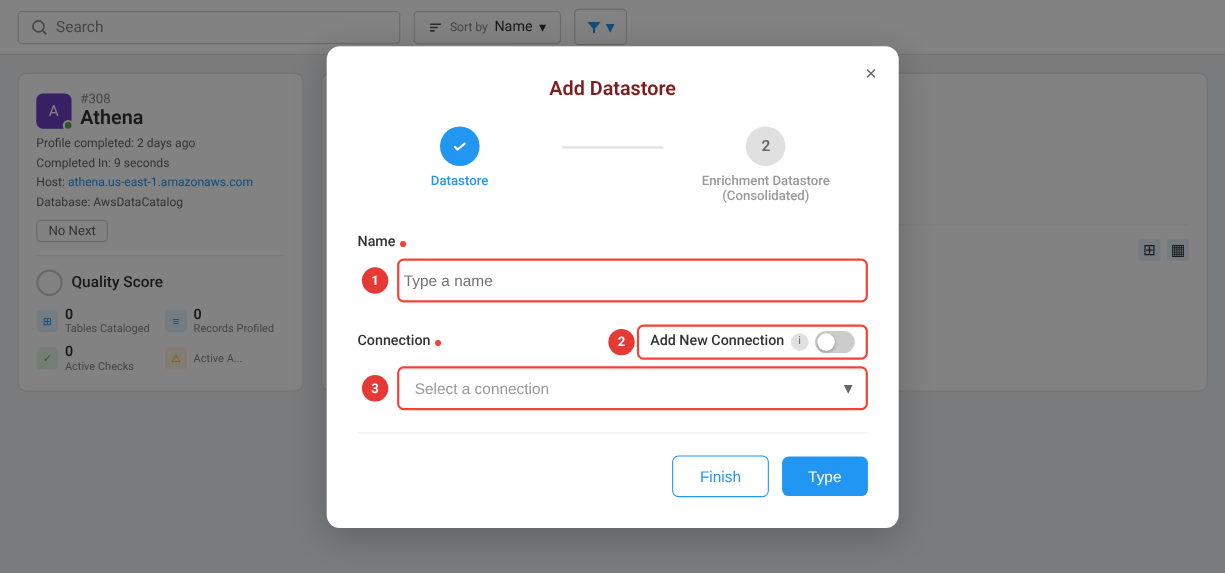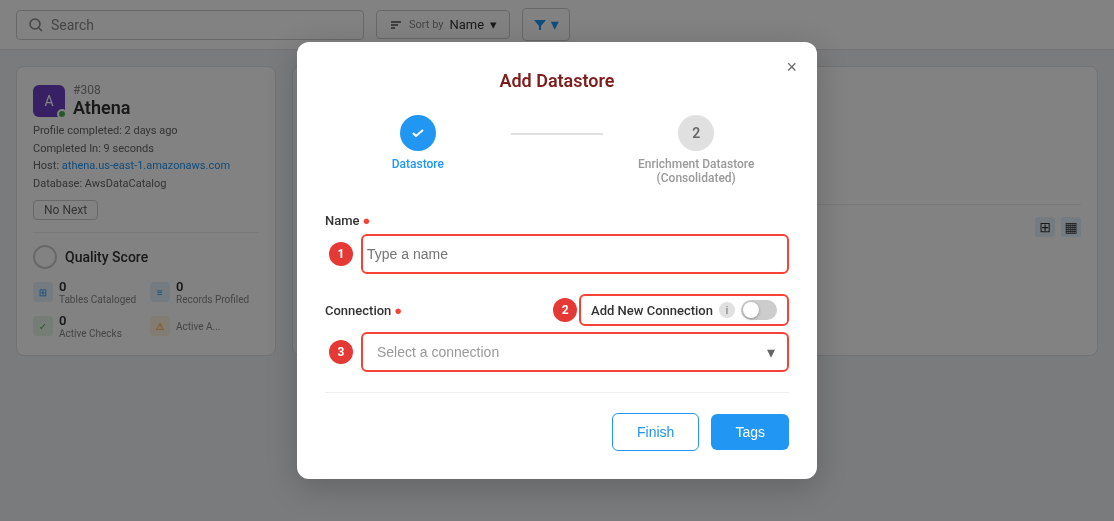--- a/index.html
+++ b/index.html
@@ -693,16 +693,16 @@
           </select>
           <span class="select-arrow">▾</span>
         </div>
       </div>
     </div>
 
     <hr class="divider">
 
     <div class="modal-footer">
       <button class="btn-finish">Finish</button>
-      <button class="btn-next">Tags</button>
+      <button class="btn-next">Type</button>
     </div>
   </div>
 </div>
 
 </body></html>

